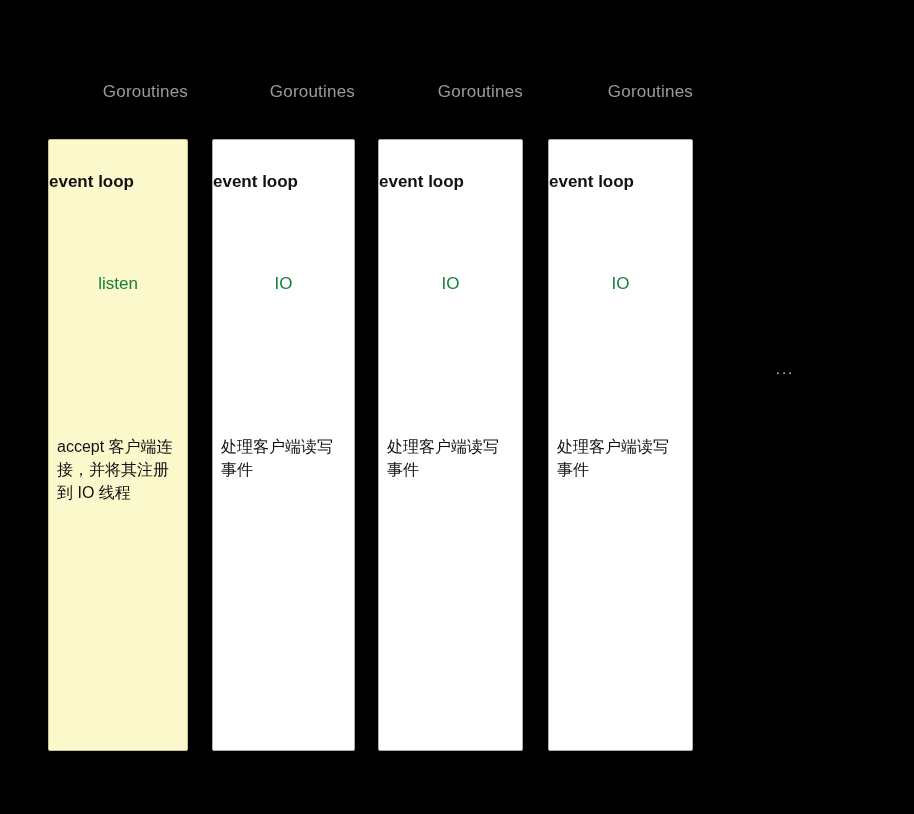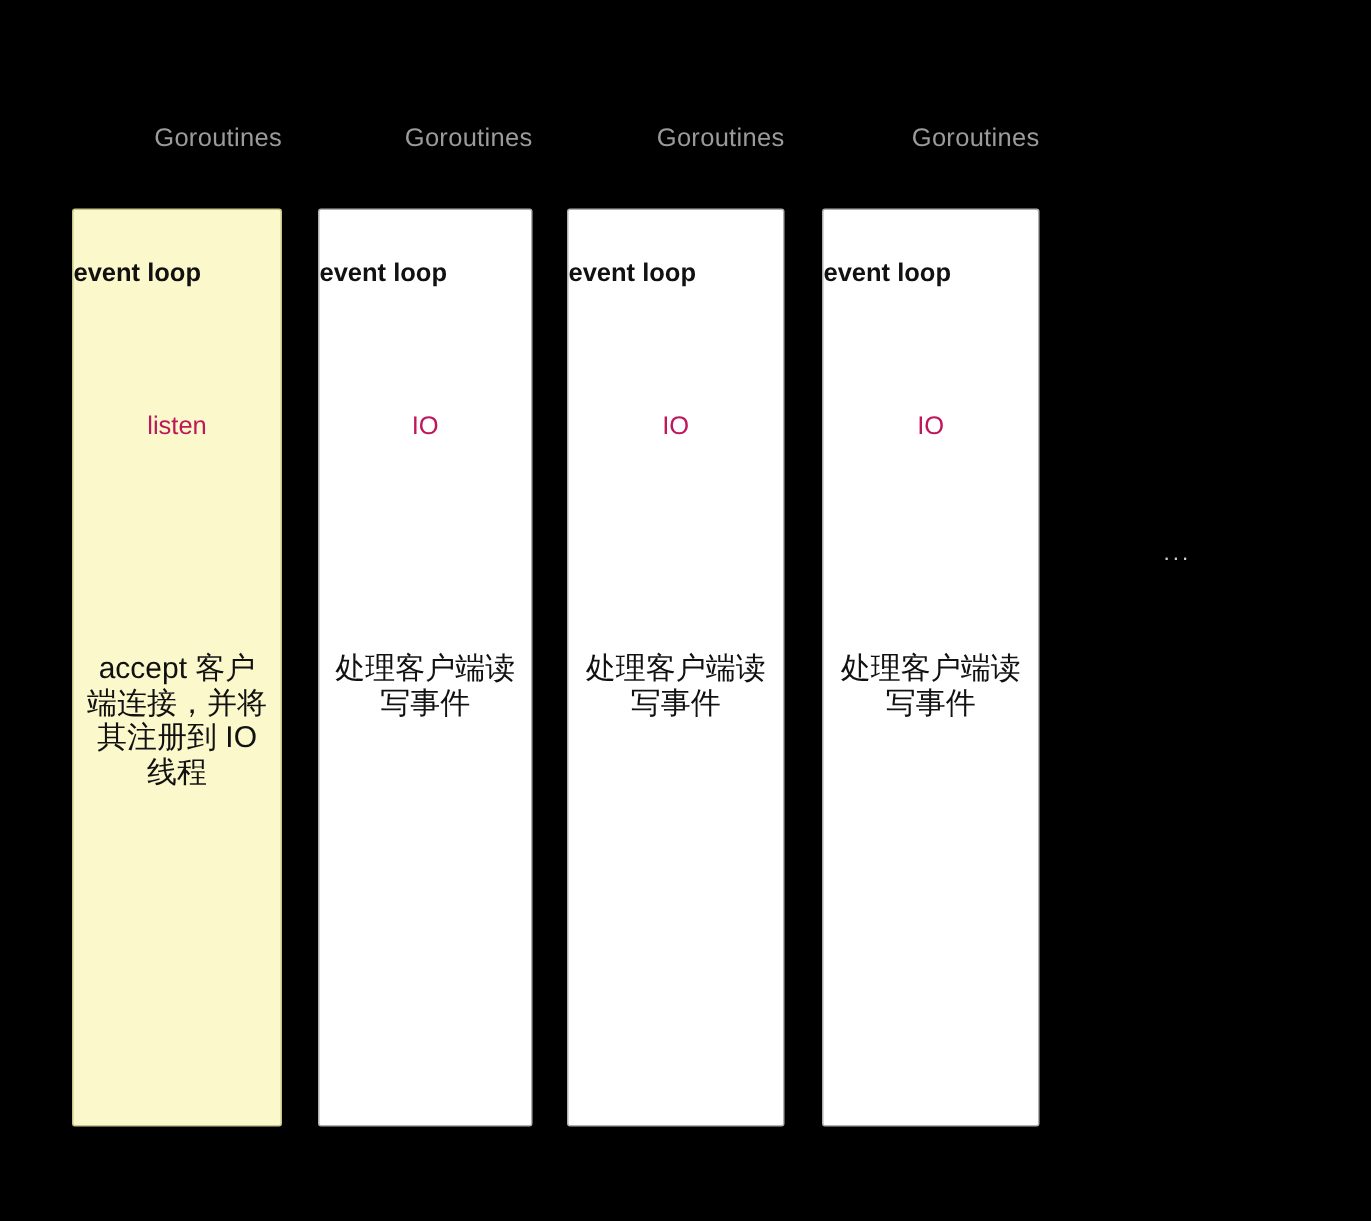--- a/index.html
+++ b/index.html
@@ -61,29 +61,29 @@
     font-weight: bold;
     color: #111111;
   }
   .card-mid {
     position: absolute;
     top: 134px;
     left: 0;
     width: 100%;
     text-align: center;
     font-size: 17px;
-    color: #be185d;
+    color: #15803d;
   }
   .card-desc {
     position: absolute;
     top: 295px;
     left: 8px;
     width: calc(100% - 16px);
-    text-align: center;
-    font-size: 20px;
+    text-align: left;
+    font-size: 16px;
     line-height: 23px;
     color: #111111;
   }
   .ellipsis {
     position: absolute;
     left: 770px;
     top: 360px;
     width: 30px;
     text-align: center;
     color: #d0d0d0;

